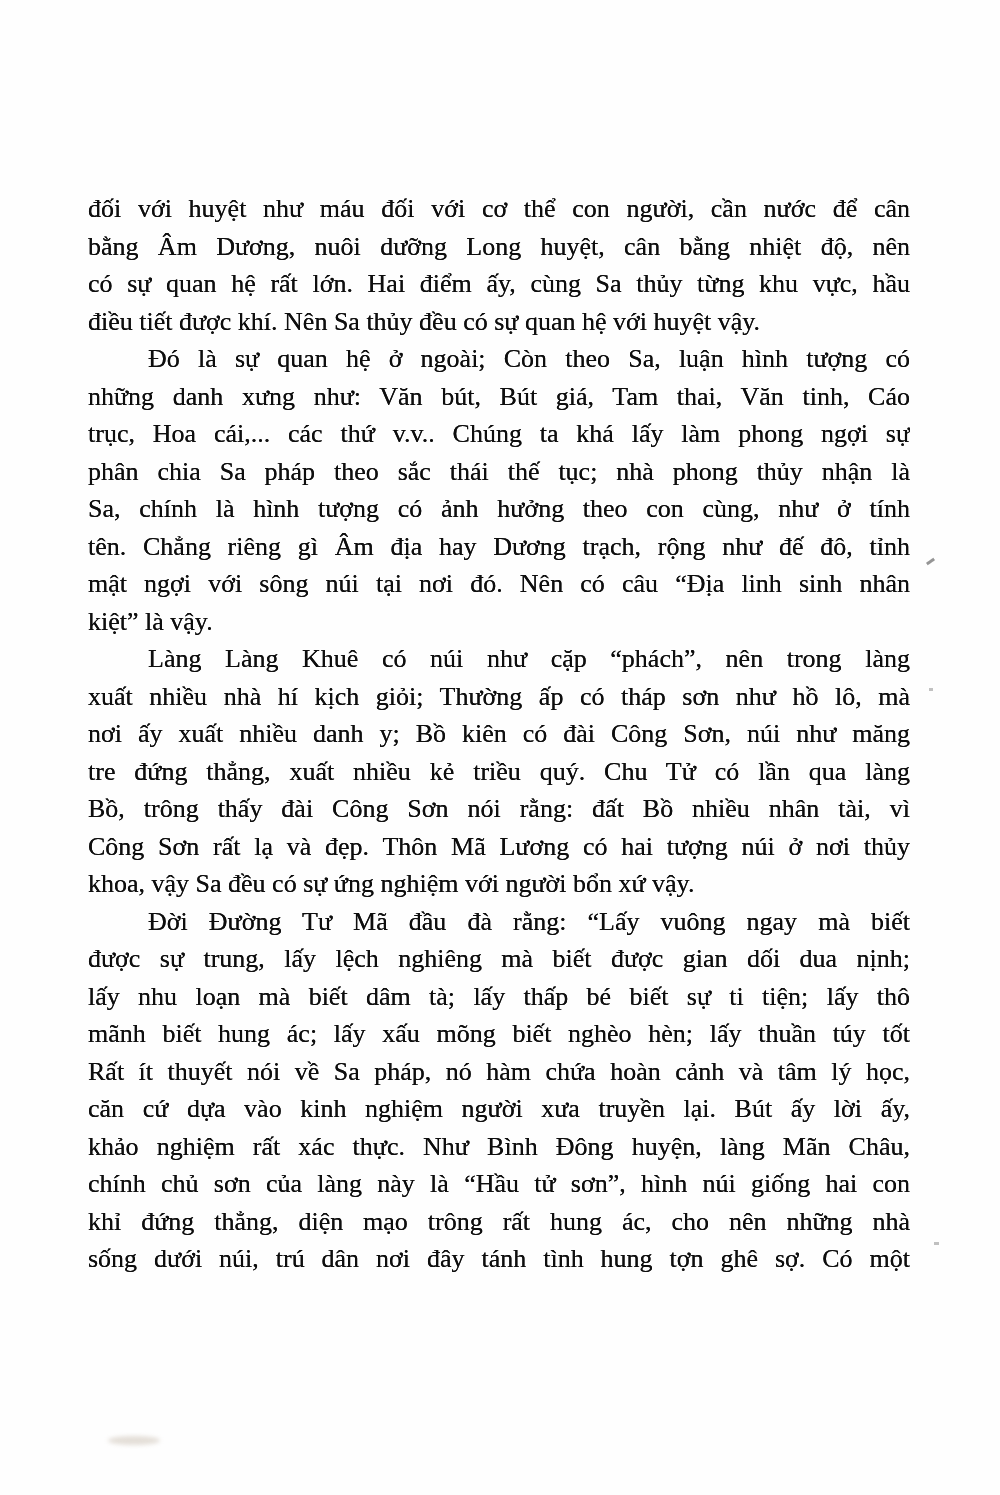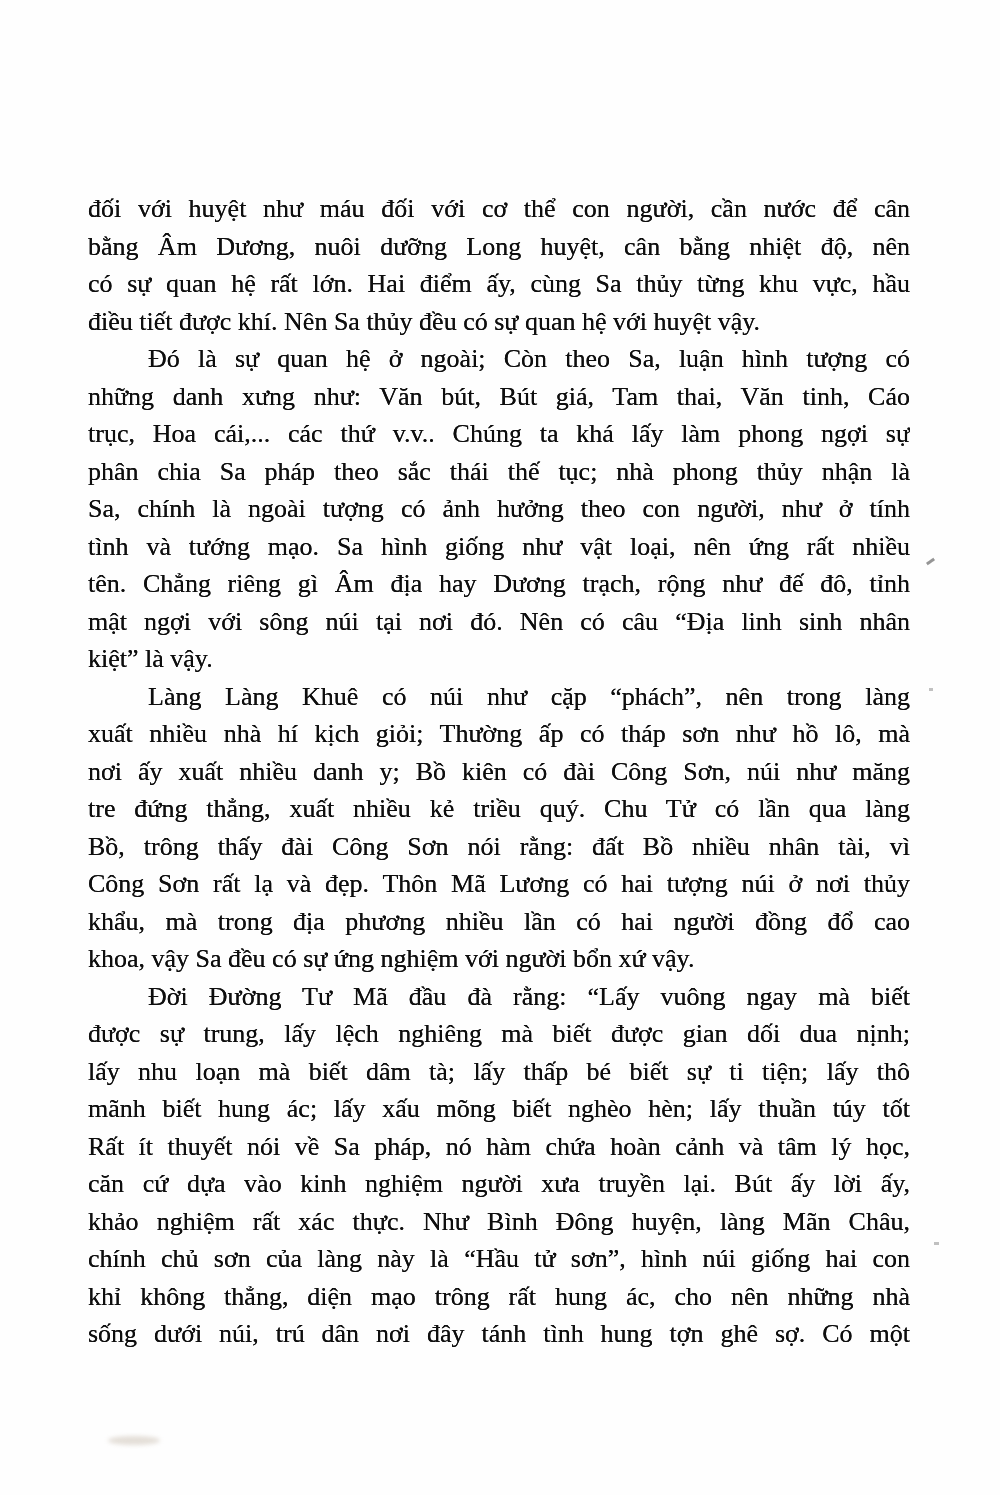--- a/index.html
+++ b/index.html
@@ -86,46 +86,44 @@
         <div class="line">đối với huyệt như máu đối với cơ thể con người, cần nước để cân</div>
         <div class="line">bằng Âm Dương, nuôi dưỡng Long huyệt, cân bằng nhiệt độ, nên</div>
         <div class="line">có sự quan hệ rất lớn. Hai điểm ấy, cùng Sa thủy từng khu vực, hầu</div>
         <div class="line para-last">điều tiết được khí. Nên Sa thủy đều có sự quan hệ với huyệt vậy.</div>
       </div>
       <div class="paragraph">
         <div class="line indent">Đó là sự quan hệ ở ngoài; Còn theo Sa, luận hình tượng có</div>
         <div class="line">những danh xưng như: Văn bút, Bút giá, Tam thai, Văn tinh, Cáo</div>
         <div class="line">trục, Hoa cái,... các thứ v.v.. Chúng ta khá lấy làm phong ngợi sự</div>
         <div class="line">phân chia Sa pháp theo sắc thái thế tục; nhà phong thủy nhận là</div>
-        <div class="line">Sa, chính là ngoài tượng có ảnh hưởng theo con người, như ở tính</div>
-        <div class="line">tình và tướng mạo. Sa hình giống như vật loại, nên ứng rất nhiều</div>
+        <div class="line">Sa, chính là hình tượng có ảnh hưởng theo con cùng, như ở tính</div>
         <div class="line">tên. Chẳng riêng gì Âm địa hay Dương trạch, rộng như đế đô, tỉnh</div>
         <div class="line">mật ngợi với sông núi tại nơi đó. Nên có câu “Địa linh sinh nhân</div>
         <div class="line para-last">kiệt” là vậy.</div>
       </div>
       <div class="paragraph">
         <div class="line indent">Làng Làng Khuê có núi như cặp “phách”, nên trong làng</div>
         <div class="line">xuất nhiều nhà hí kịch giỏi; Thường ấp có tháp sơn như hồ lô, mà</div>
         <div class="line">nơi ấy xuất nhiều danh y; Bồ kiên có đài Công Sơn, núi như măng</div>
         <div class="line">tre đứng thẳng, xuất nhiều kẻ triều quý. Chu Tử có lần qua làng</div>
         <div class="line">Bồ, trông thấy đài Công Sơn nói rằng: đất Bồ nhiều nhân tài, vì</div>
         <div class="line">Công Sơn rất lạ và đẹp. Thôn Mã Lương có hai tượng núi ở nơi thủy</div>
-        <div class="line">khẩu, mà trong địa phương nhiều lần có hai người đồng đổ cao</div>
         <div class="line para-last">khoa, vậy Sa đều có sự ứng nghiệm với người bổn xứ vậy.</div>
       </div>
       <div class="paragraph">
         <div class="line indent">Đời Đường Tư Mã đầu đà rằng: “Lấy vuông ngay mà biết</div>
         <div class="line">được sự trung, lấy lệch nghiêng mà biết được gian dối dua nịnh;</div>
         <div class="line">lấy nhu loạn mà biết dâm tà; lấy thấp bé biết sự ti tiện; lấy thô</div>
         <div class="line">mãnh biết hung ác; lấy xấu mõng biết nghèo hèn; lấy thuần túy tốt</div>
         <div class="line">Rất ít thuyết nói về Sa pháp, nó hàm chứa hoàn cảnh và tâm lý học,</div>
         <div class="line">căn cứ dựa vào kinh nghiệm người xưa truyền lại. Bút ấy lời ấy,</div>
         <div class="line">khảo nghiệm rất xác thực. Như Bình Đông huyện, làng Mãn Châu,</div>
         <div class="line">chính chủ sơn của làng này là “Hầu tử sơn”, hình núi giống hai con</div>
-        <div class="line">khỉ không thẳng, diện mạo trông rất hung ác, cho nên những nhà</div>
+        <div class="line">khỉ đứng thẳng, diện mạo trông rất hung ác, cho nên những nhà</div>
         <div class="line">sống dưới núi, trú dân nơi đây tánh tình hung tợn ghê sợ. Có một</div>
       </div>
     </div>
   <div class="artifact smudge-bottom"></div>
   <div class="artifact tick-right"></div>
   <div class="artifact dot-right-1"></div>
   <div class="artifact dot-right-2"></div>
 </div>
 
 </body></html>

